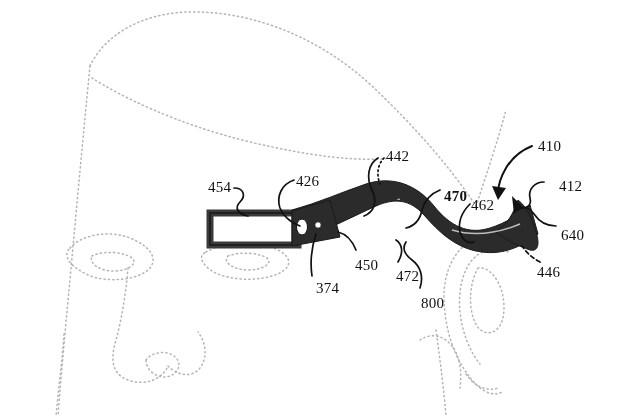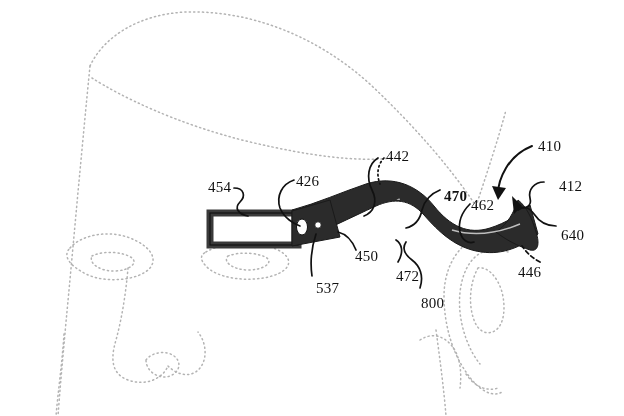--- a/index.html
+++ b/index.html
@@ -201,25 +201,25 @@
       <path d="M 532 146 C 522 150, 512 158, 506 168
                C 500 178, 498 186, 498 194" stroke-width="2"></path>
     </g>
 
     <polygon points="498,200 492,186 506,188" fill="#111111"></polygon>
 
   </svg>
 
   <div class="ref-label" style="left:208px; top:179px;">454</div>
   <div class="ref-label" style="left:296px; top:173px;">426</div>
-  <div class="ref-label" style="left:316px; top:280px;">537</div>
-  <div class="ref-label" style="left:355px; top:248px;">450</div>
+  <div class="ref-label" style="left:316px; top:280px;">374</div>
+  <div class="ref-label" style="left:355px; top:257px;">450</div>
   <div class="ref-label" style="left:386px; top:148px;">442</div>
   <div class="ref-label" style="left:444px; top:188px;font-weight:bold;">470</div>
   <div class="ref-label" style="left:396px; top:268px;text-align:center;">472</div>
   <div class="ref-label" style="left:421px; top:295px;">800</div>
   <div class="ref-label" style="left:471px; top:197px;">462</div>
   <div class="ref-label" style="left:538px; top:138px;">410</div>
   <div class="ref-label" style="left:551px; top:178px;margin-left:8px;">412</div>
   <div class="ref-label" style="left:561px; top:227px;">640</div>
-  <div class="ref-label" style="left:518px; top:264px;text-align:center;">446</div>
+  <div class="ref-label" style="left:537px; top:264px;text-align:center;">446</div>
 
 </div>
 
 </body></html>

